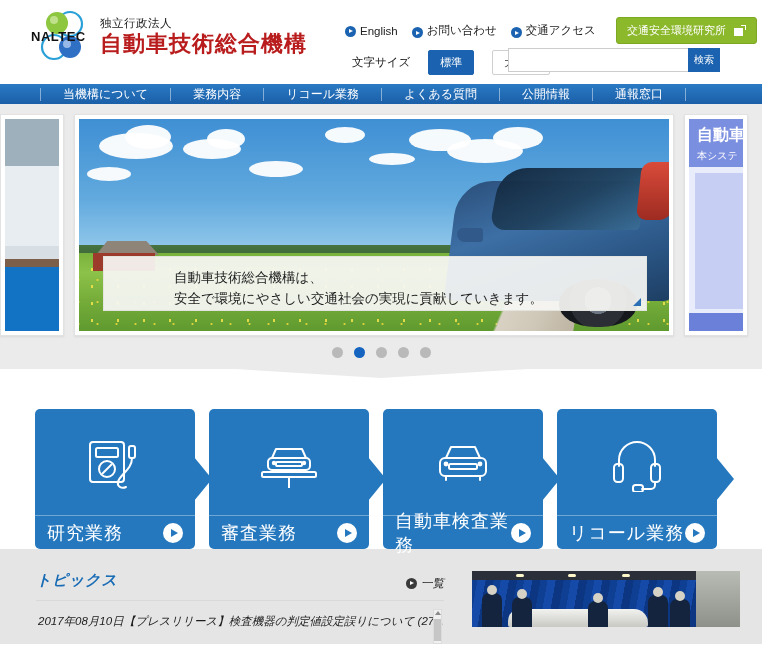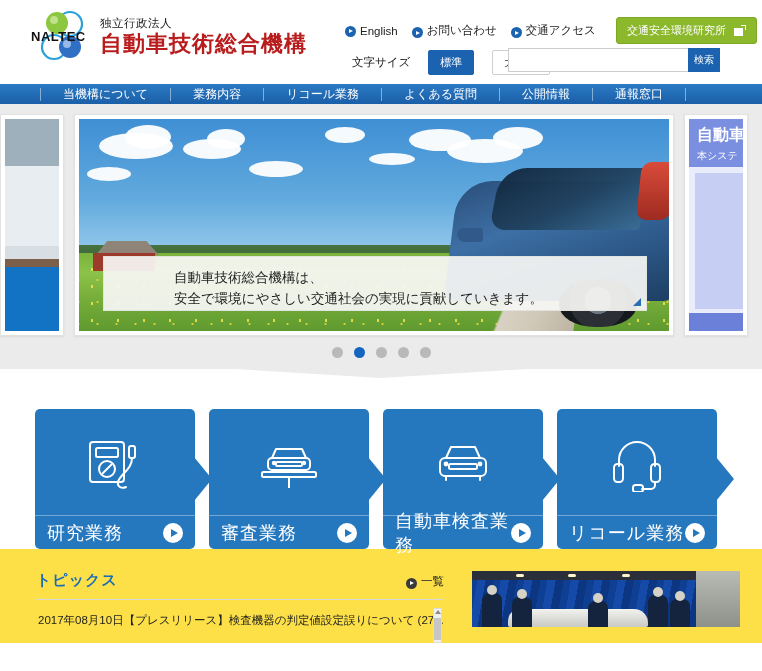--- a/index.html
+++ b/index.html
@@ -167,25 +167,25 @@
   }
   .card .clabel { color:#fff; font-size:18px; letter-spacing:1px; }
   .card .go {
     width:20px; height:20px; border-radius:50%; background:#fff;
     display:flex; align-items:center; justify-content:center; flex:0 0 20px;
   }
   .card .go::after { content:""; width:0; height:0; border-left:7px solid #2578be;
     border-top:4.5px solid transparent; border-bottom:4.5px solid transparent; margin-left:2px; }
 
   
-  .bottom { display:flex; padding:22px 0 0 0; background:#fde047; }
+  .bottom { display:flex; padding:22px 0 0 0; background:#e5e5e5;font-style:italic; }
   .topics { width:466px; padding-left:36px; }
   .topics-head { display:flex; align-items:baseline; justify-content:space-between; padding-right:22px; }
   .topics-title { color:#1a6cb5; font-size:15px; font-weight:bold; letter-spacing:1px; }
-  .list-link { display:flex; align-items:flex-end; gap:4px; font-size:11.5px; color:#222; cursor:pointer; }
+  .list-link { display:flex; align-items:center; gap:4px; font-size:11.5px; color:#222; cursor:pointer; }
   .list-link .dk {
     width:11px; height:11px; border-radius:50%; background:#3a3a3a;
     display:inline-flex; align-items:center; justify-content:center; flex:0 0 11px;
   }
   .list-link .dk::after { content:""; width:0; height:0; border-left:4px solid #fff;
     border-top:2.5px solid transparent; border-bottom:2.5px solid transparent; margin-left:1px; }
   .news-box { margin-top:9px; margin-right:22px; border-top:1px solid #d9d9d9; position:relative; height:44px; overflow:hidden; }
   .news-row { display:flex; align-items:center; padding:13px 20px 0 2px; font-size:11.5px; color:#1d1d1d; }
   .news-date { white-space:nowrap; }
   .news-text { white-space:nowrap; }

